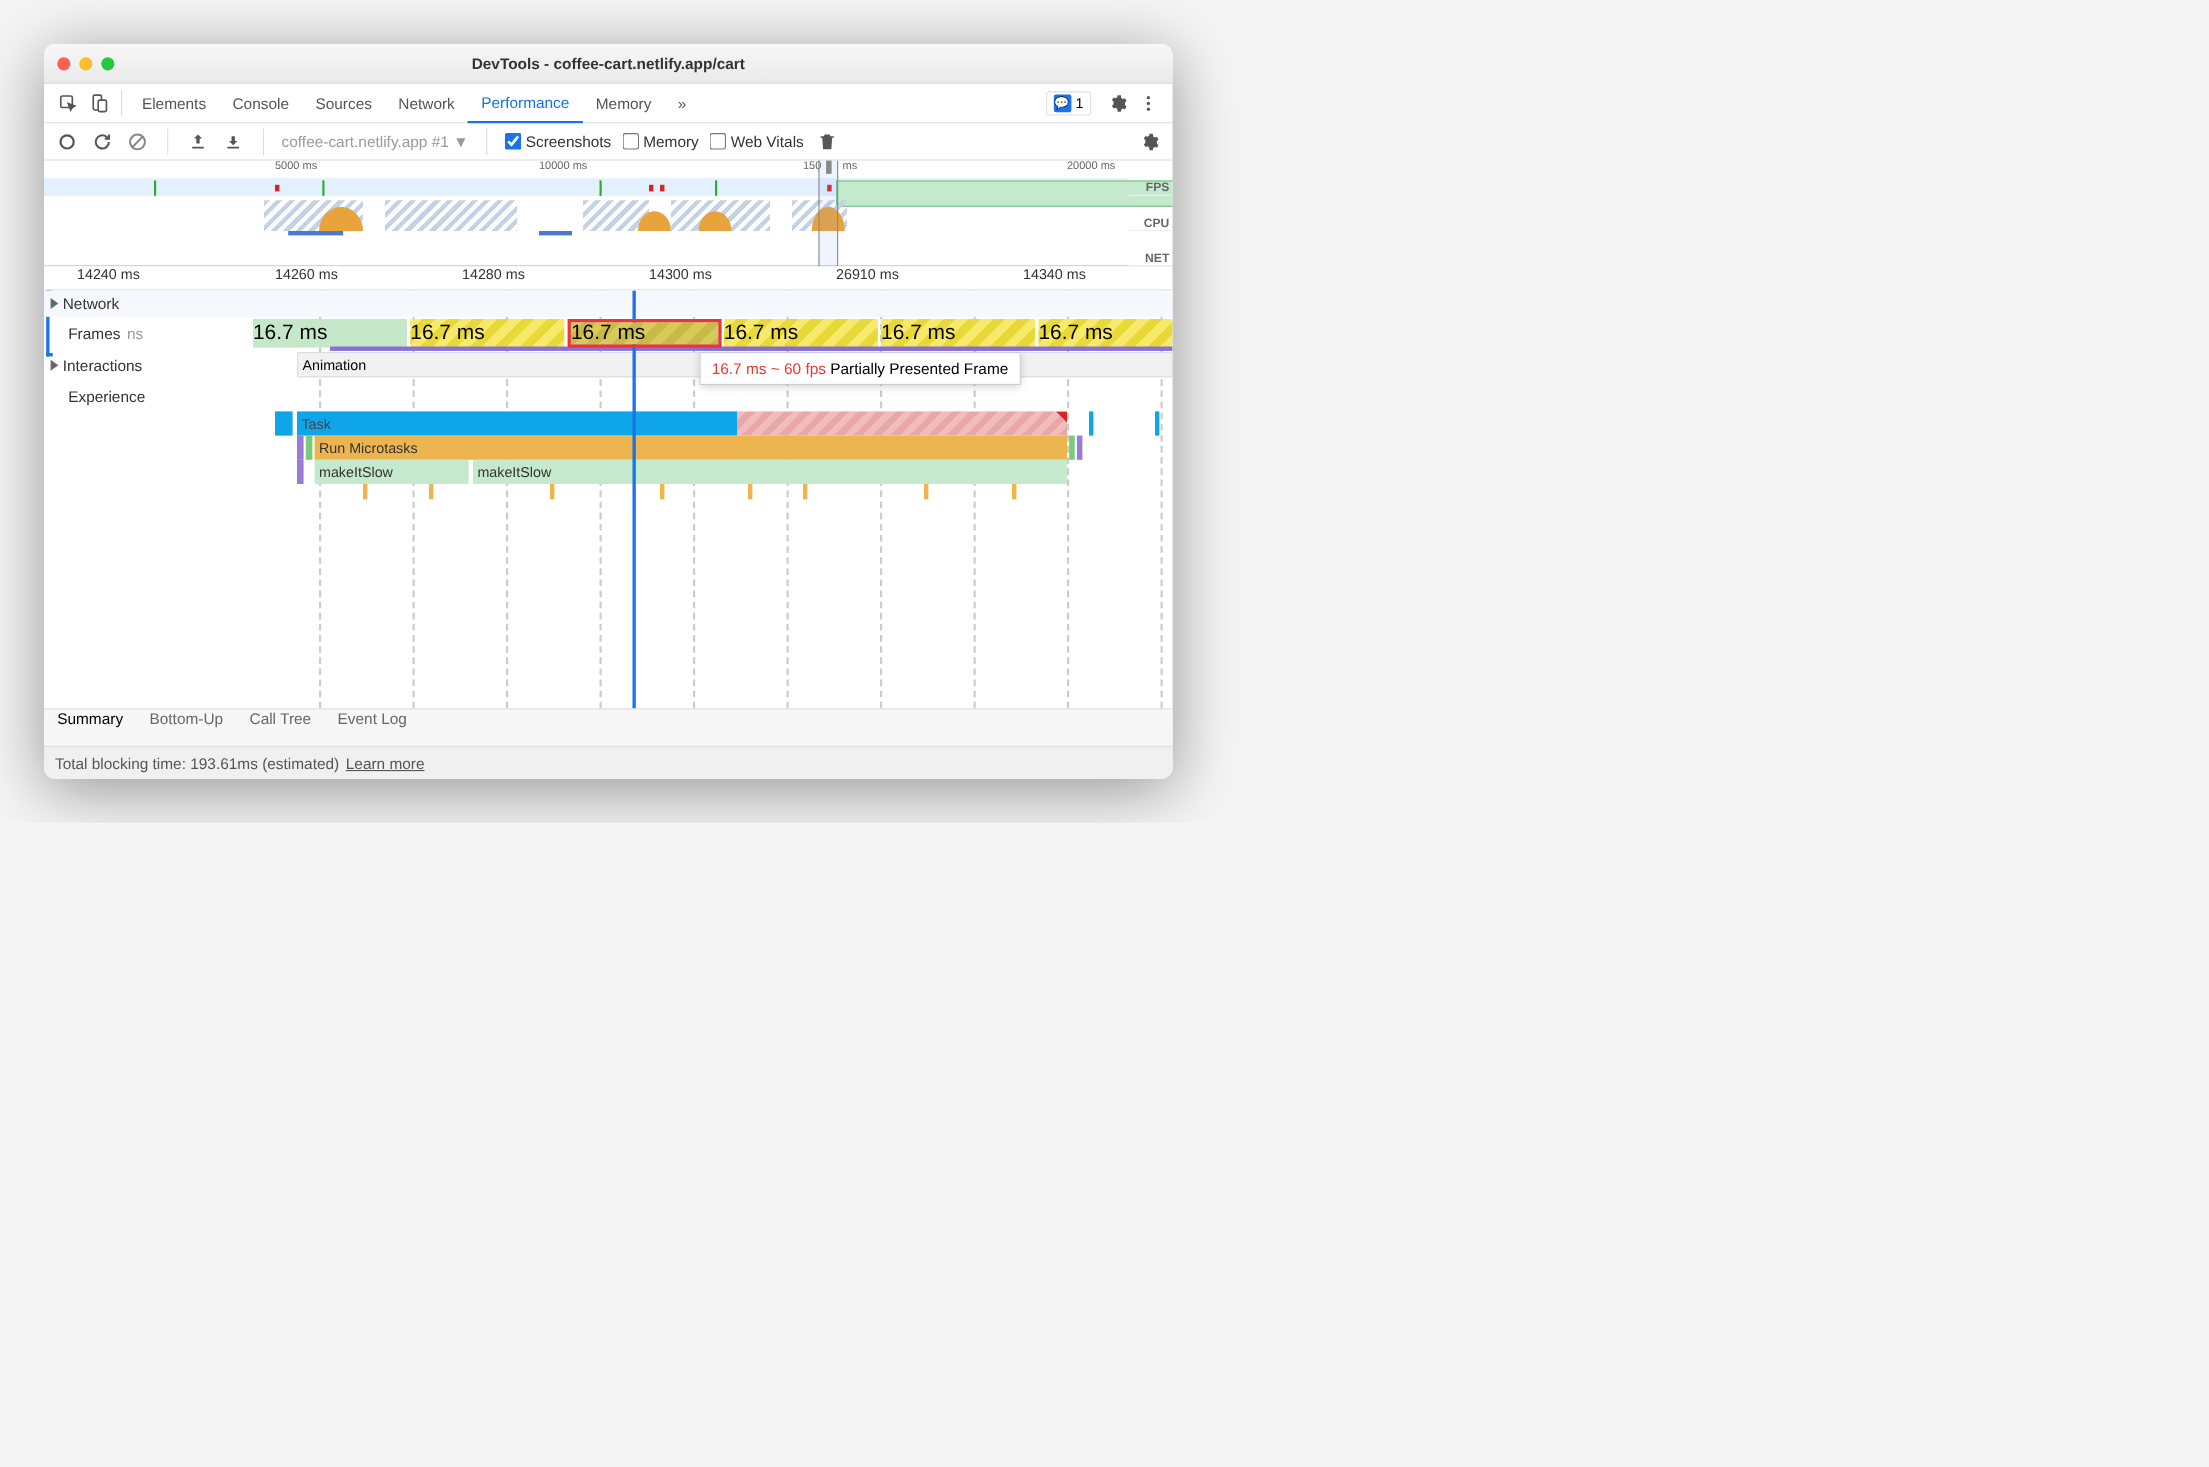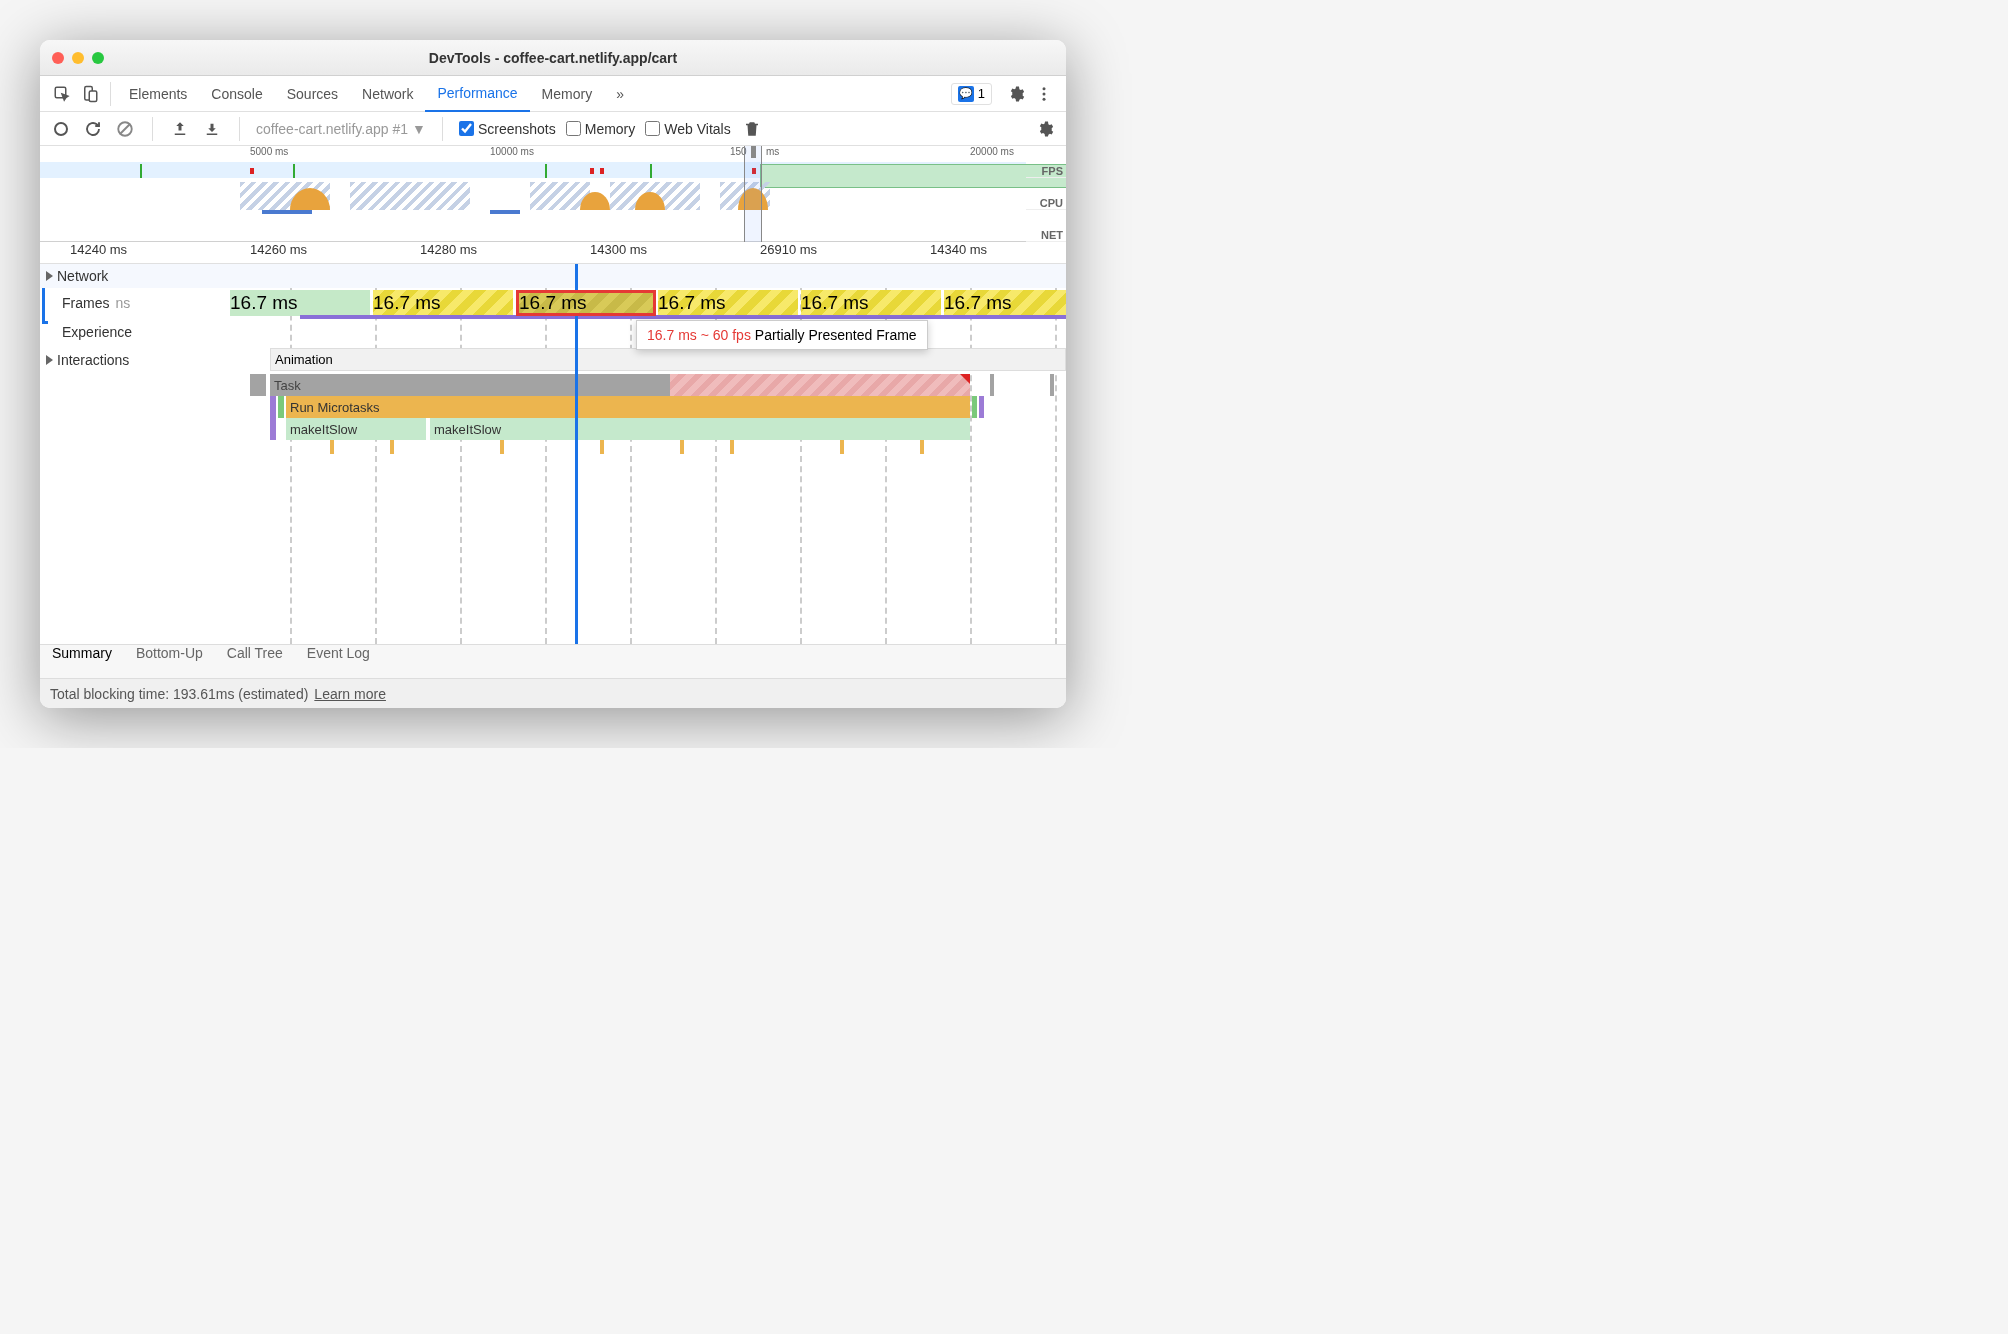--- a/index.html
+++ b/index.html
@@ -52,21 +52,21 @@
 .frame-block { position: absolute; top: 2px; height: 26px; display: flex; align-items: center; justify-content: flex-start; font-size: 19px; }
 .frame-green { background: #c5e9c8; }
 .frame-yellow { background: repeating-linear-gradient(135deg, #f7e96a 0 8px, #e8d838 8px 16px); }
 .frame-highlight { border: 3px solid #e53935; background: repeating-linear-gradient(135deg, #d8ca58 0 8px, #c8ba48 8px 16px); }
 .purple-line { position: absolute; height: 4px; background: #8a6fd8; bottom: -2px; }
 .tooltip { position: absolute; background: #fff; border: 1px solid #ccc; box-shadow: 0 2px 8px rgba(0,0,0,0.2); padding: 6px 10px; font-size: 14px; white-space: nowrap; z-index: 10; }
 .tooltip .t-red { color: #e53935; }
 .anim-bar { position: absolute; top: 2px; bottom: 2px; left: 0; right: 0; background: #f1f1f1; border: 1px solid #ddd; padding-left: 4px; display: flex; align-items:center; font-size:13px; }
 .flame-row { height: 22px; position: relative; }
 .flame-block { position: absolute; top: 0; height: 22px; font-size: 13px; display: flex; align-items: center; padding-left: 4px; overflow: hidden; white-space: nowrap; }
-.task-gray { background: #a3a3a3; color: #444; }
+.task-gray { background: #0ea5e9; color: #444; }
 .task-red { background: repeating-linear-gradient(135deg, #f0bcbc 0 6px, #e8a8a8 6px 12px); }
 .microtask { background: #ecb54f; color: #333; }
 .makeit { background: #c5e9cc; color: #333; }
 .gridlines { position: absolute; top: 0; bottom: 0; left: 210px; right: 0; pointer-events: none; }
 .gridline { position: absolute; top: 0; bottom: 0; width: 0; border-left: 2px dashed #ccc; }
 .vbar-blue { position:absolute; top:0; bottom:0; width: 3px; background: #1a73e8; left: 535px; z-index:5;}
 .bottom-tabs { height: 34px; border-top: 1px solid #ddd; background: #f7f7f7; display: flex; align-items: flex-start; gap: 24px; padding: 0 12px; font-size: 14px; }
 .btab { color: #666; cursor: pointer; }
 .btab.active { color: #000; font-weight: 500; }
 .status { height: 30px; background: #f0f0f0; border-top: 1px solid #ddd; display: flex; align-items: center; padding: 0 10px; font-size: 14px; color: #555; gap: 6px;}
@@ -297,35 +297,35 @@
         <div class="purple-line" style="left:210px; width:790px"></div>
         <div class="tooltip" style="left:546px; top:32px">
           <span class="t-red">16.7 ms ~ 60 fps</span>
           <span>Partially Presented Frame</span>
         </div>
       </div>
     </div>
 
     <div class="track-row" style="height:28px">
       <div class="track-label-area">
-          <span style="width:12px"></span>
-          <span>Experience</span>
-        </div>
-    </div>
-
-    <div class="track-row" style="height:28px">
-      <div class="track-label-area">
           <span class="triangle"></span>
           <span>Interactions</span>
         </div>
       <div class="track-content">
         <div class="anim-bar" style="left:20px">
             <span>Animation</span>
           </div>
       </div>
+    </div>
+
+    <div class="track-row" style="height:28px">
+      <div class="track-label-area">
+          <span style="width:12px"></span>
+          <span>Experience</span>
+        </div>
     </div>
 
 
     <div class="flame-container">
       <div class="flame-row">
         <div class="flame-block task-gray" style="left:230px; width:400px">
             <span>Task</span>
           </div>
         <div class="flame-block task-red" style="left:630px; width:300px">
             <div class="red-triangle"></div>

